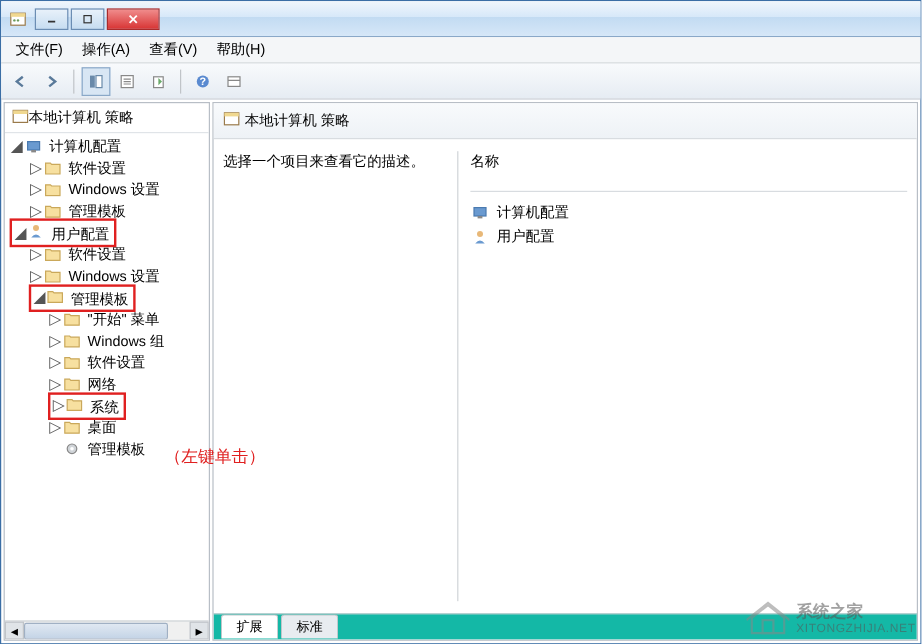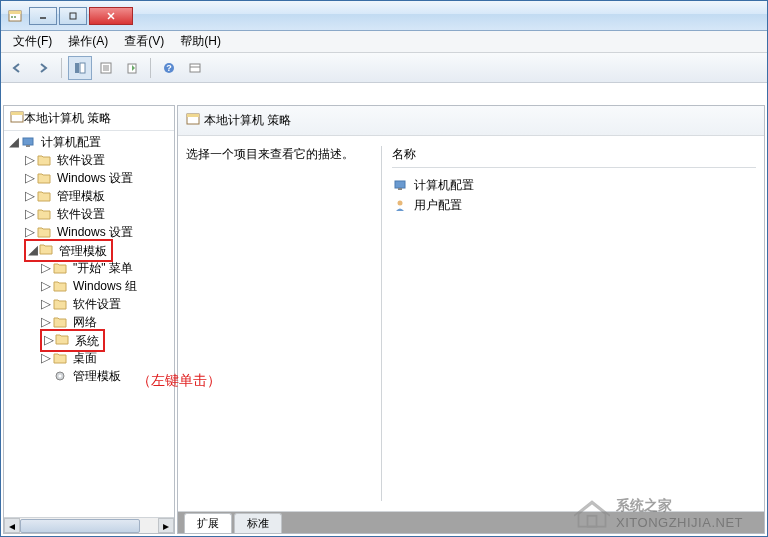--- a/index.html
+++ b/index.html
@@ -14,21 +14,21 @@
 .win-btn { width: 28px; height: 18px; border: 1px solid #6b8db3; background: linear-gradient(#e8f1fa, #c7ddf1); display: flex; align-items: center; justify-content: center; font-size: 11px; cursor: pointer; }
 .win-btn.close { background: linear-gradient(#f08c8c, #d83535); border-color: #aa2a2a; color: #fff; width: 44px; }
 
 .menubar { height: 22px; background: #f4f6f8; display: flex; align-items: center; padding: 0 4px; border-bottom: 1px solid #d0d4d8; }
 .menu-item { padding: 2px 8px; cursor: pointer; }
 
 .toolbar { height: 30px; background: linear-gradient(#f8fafc, #e6ecf3); border-bottom: 1px solid #c8ced6; display: flex; align-items: center; padding: 0 4px; gap: 2px; }
 .tb-btn { width: 24px; height: 24px; border: 1px solid transparent; display: flex; align-items: center; justify-content: center; cursor: pointer; }
 .tb-sep { width: 1px; height: 20px; background: #c0c4c8; margin: 0 4px; }
 
-.main-area { flex: 1; display: flex; min-height: 0; margin-top: 20px; }
+.main-area { flex: 1; display: flex; min-height: 0; }
 
 .tree-panel { width: 172px; border: 1px solid #b8bec6; margin: 2px 1px 2px 2px; display: flex; flex-direction: column; overflow: hidden; }
 .tree-header { height: 25px; display: flex; align-items: center; padding: 0 6px; border-bottom: 1px solid #e0e4e8; }
 .tree-body { flex: 1; overflow: auto; padding: 2px 0; }
 .tree-scroll { height: 16px; border-top: 1px solid #d0d4d8; background: #f0f0f0; display: flex; }
 .scroll-track { flex: 1; position: relative; }
 .scroll-thumb { position: absolute; left: 0; top: 1px; height: 14px; width: 120px; background: linear-gradient(#e0e8f2, #c4d4e6); border: 1px solid #a0b0c4; border-radius: 2px; }
 .scroll-arrow { width: 16px; display: flex; align-items: center; justify-content: center; background: #e0e4e8; border: 1px solid #c0c4c8; cursor: pointer; }
 
 .tree-item { display: flex; align-items: center; height: 18px; white-space: nowrap; }
@@ -39,30 +39,30 @@
 .folder-svg { width: 14px; height: 12px; }
 
 .highlight-box { border: 2px solid #e02020; display: inline-block; padding: 0 2px; }
 
 .detail-panel { flex: 1; border: 1px solid #b8bec6; margin: 2px 2px 2px 1px; display: flex; flex-direction: column; overflow: hidden; }
 .detail-header { height: 30px; background: linear-gradient(#f8fafc, #eef2f6); border-bottom: 1px solid #d8dce0; display: flex; align-items: center; padding: 0 8px; }
 .detail-body { flex: 1; display: flex; padding: 10px 8px; justify-content: space-between; }
 .detail-left { width: 195px; padding-right: 10px; }
 .detail-divider { width: 1px; background: #d0d4d8; }
 .detail-right { flex: 1; padding-left: 10px; }
-.col-header { font-size: 12px; padding-bottom: 4px; border-bottom: 1px solid #d8dce0; margin-bottom: 8px; }
+.col-header { font-size: 12px; padding-bottom: 16px; border-bottom: 1px solid #d8dce0; margin-bottom: 8px; }
 .list-row { display: flex; align-items: center; height: 18px; margin-bottom: 2px; cursor: pointer; }
 .list-row .ico { width: 16px; height: 16px; margin-right: 6px; display: inline-flex; align-items: center; justify-content: center; }
 
-.tabs { height: 22px; border-top: 1px solid #d0d4d8; display: flex; align-items: center; padding-left: 6px; background: #a3a3a3; }
+.tabs { height: 22px; border-top: 1px solid #d0d4d8; display: flex; align-items: flex-start; padding-left: 6px; background: #14b8a6; }
 .tab { padding: 2px 12px; border: 1px solid #c0c4c8; border-bottom: none; margin-right: 2px; background: #fff; cursor: pointer; font-size: 11px; border-radius: 3px 3px 0 0; }
 .tab.inactive { background: #e8ecf0; }
 
 .annotation { position: absolute; color: #e02020; font-family: "SimSun"; font-size: 14px; }
-.watermark { position: absolute; right: 24px; bottom: 6px; opacity: 0.55; color: #555; display: flex; align-items: center; gap: 6px; }
+.watermark { position: absolute; right: 4px; bottom: 6px; opacity: 0.55; color: #555; display: flex; align-items: center; gap: 6px; }
 .watermark .house { width: 36px; height: 30px; }
 </style>
 </head>
 <body>
 
 <div class="window">
 
   <div class="titlebar">
     <span class="title-icon">
       <svg width="14" height="14" viewBox="0 0 14 14">
@@ -186,20 +186,28 @@
             <span class="label">Windows 设置</span>
           </div>
           <div class="tree-item" style="padding-left:20px">
             <span class="expander">▷</span>
             <span class="ico">
               <svg class="folder-svg" viewBox="0 0 14 12">
                 <path d="M1 2 L5 2 L6 3 L13 3 L13 11 L1 11 Z" fill="#f7e0a0" stroke="#caa85a"></path>
               </svg>
             </span>
             <span class="label">管理模板</span>
+          </div>
+          <div class="tree-item" style="padding-left:4px">
+            <span class="highlight-box"><span class="expander">◢</span><span class="ico">
+                <svg width="14" height="14">
+                  <circle cx="7" cy="5" r="2.5" fill="#e8b878"></circle>
+                  <path d="M3 13 Q7 8 11 13" fill="#6a9ad0"></path>
+                </svg>
+              </span><span class="label">用户配置</span></span>
           </div>
           <div class="tree-item" style="padding-left:20px">
             <span class="expander">▷</span>
             <span class="ico">
               <svg class="folder-svg" viewBox="0 0 14 12">
                 <path d="M1 2 L5 2 L6 3 L13 3 L13 11 L1 11 Z" fill="#f7e0a0" stroke="#caa85a"></path>
               </svg>
             </span>
             <span class="label">软件设置</span>
           </div>
@@ -336,16 +344,16 @@
   <div class="annotation" style="left:136px; top:371px;">（左键单击）</div>
 
   <div class="watermark">
     <svg class="house" viewBox="0 0 40 32">
         <path d="M5 16 L20 4 L35 16 L35 30 L5 30 Z" fill="none" stroke="#888" stroke-width="2"></path>
         <rect x="15" y="18" width="10" height="12" fill="none" stroke="#888" stroke-width="2"></rect>
         <path d="M0 18 L20 2 L40 18" fill="none" stroke="#888" stroke-width="2"></path>
       </svg>
     <div>
       <div style="font-size:14px;font-weight:bold">系统之家</div>
-      <div style="font-size:13px;letter-spacing:0.5px">XITONGZHIJIA.NET</div>
+      <div style="font-size:10px;letter-spacing:0.5px">XITONGZHIJIA.NET</div>
     </div>
   </div>
 </div>
 
 </body></html>

